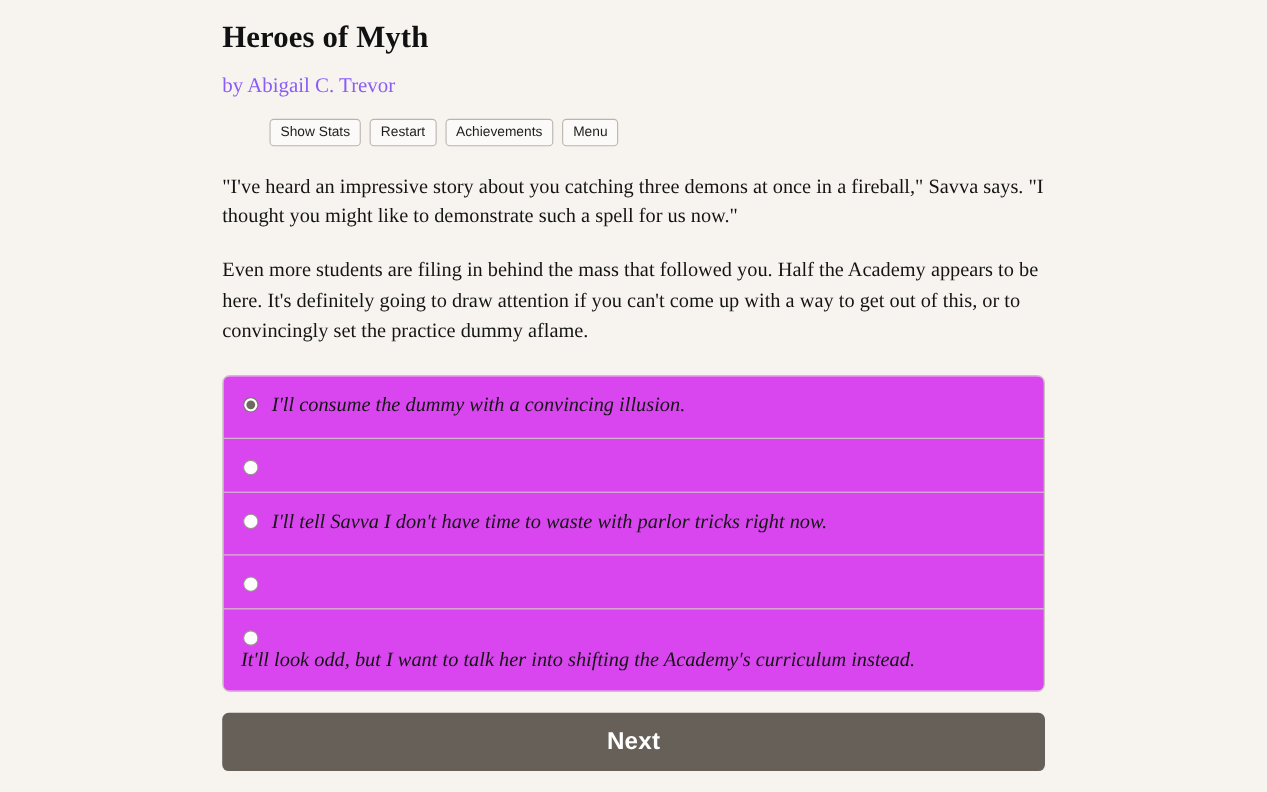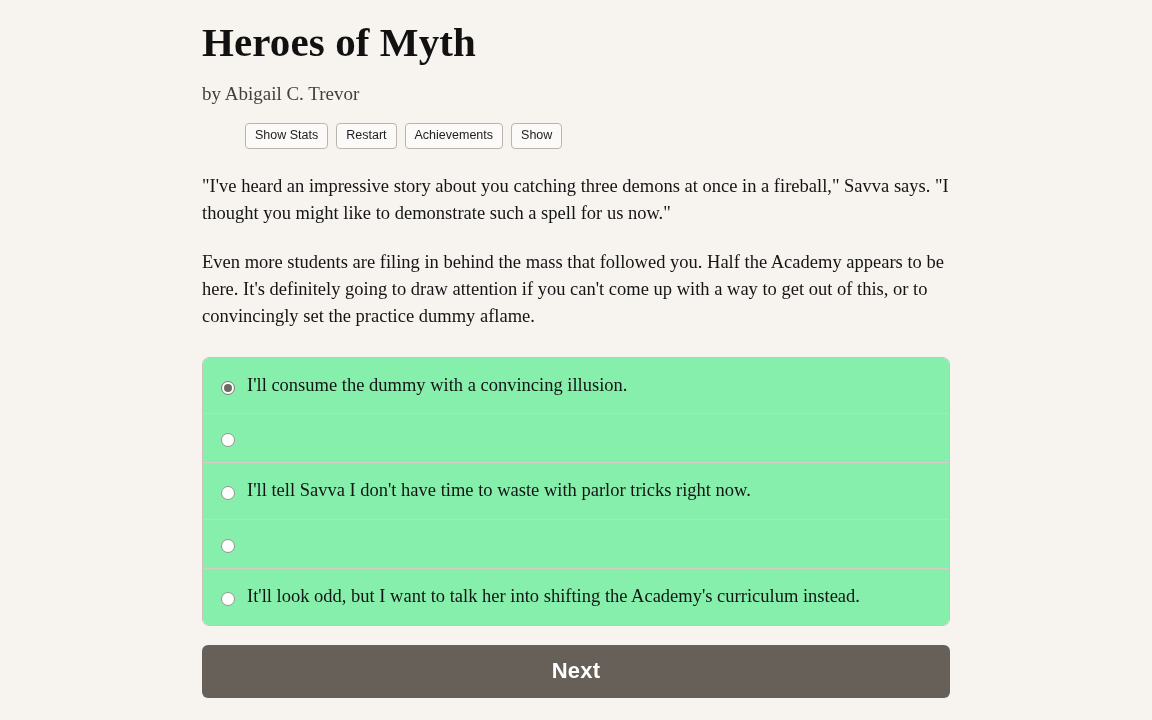--- a/index.html
+++ b/index.html
@@ -20,31 +20,31 @@
     position: relative;
     box-sizing: border-box;
   }
   .content {
     position: absolute;
     left: 202px;
     top: 18px;
     width: 748px;
   }
   .game-title {
-    font-size: 41px;
+    font-size: 28px;
     font-weight: bold;
     line-height: 1.2;
     margin: 0 0 0 0;
     letter-spacing: 0.1px;
     color: #111;
   }
   .byline {
     font-size: 19px;
     margin: 16px 0 0 0;
-    color: #404040;
+    color: #8b5cf6;
   }
   .toolbar {
     margin-top: 18px;
     display: flex;
     gap: 8px;
     align-items: center;
     padding-left: 43px;
   }
   .tb-btn {
     font-family: "Liberation Sans", sans-serif;
@@ -67,27 +67,28 @@
 
   .choices {
     margin-top: 26px;
     border: 1px solid #c9c3bb;
     border-radius: 7px;
     background: #fbf9f6;
     overflow: hidden;
   }
   .choice {
     display: flex;
-    align-items: center;
+    align-items: flex-start;
     padding: 14px 16px 15px 16px;
     border-bottom: 1px solid #d4cec6;
     cursor: pointer;
-    background: #86efac;
+    background: #d946ef;
+    font-style: italic;
   }
-  .choice:last-child { border-bottom: none; }
+  .choice:last-child { border-bottom: none; flex-direction: column; }
   .radio {
     flex: 0 0 auto;
     width: 14px;
     height: 14px;
     border-radius: 50%;
     border: 1px solid #9a948c;
     background: #fff;
     margin: 5px 12px 0 2px;
     box-sizing: border-box;
     position: relative;
@@ -136,21 +137,21 @@
 <div class="page">
   <div class="content">
 
     <h1 class="game-title">Heroes of Myth</h1>
     <div class="byline">by Abigail C. Trevor</div>
 
     <div class="toolbar">
       <button class="tb-btn">Show Stats</button>
       <button class="tb-btn">Restart</button>
       <button class="tb-btn">Achievements</button>
-      <button class="tb-btn">Show</button>
+      <button class="tb-btn">Menu</button>
     </div>
 
     <p class="para first">"I've heard an impressive story about you catching three demons at once in a fireball," Savva says. "I thought you might like to demonstrate such a spell for us now."</p>
     <p class="para">Even more students are filing in behind the mass that followed you. Half the Academy appears to be here. It's definitely going to draw attention if you can't come up with a way to get out of this, or to convincingly set the practice dummy aflame.</p>
 
     <div class="choices">
       <div class="choice">
         <span class="radio selected"></span>
         <span class="choice-text">I'll consume the dummy with a convincing illusion.</span>
       </div>

